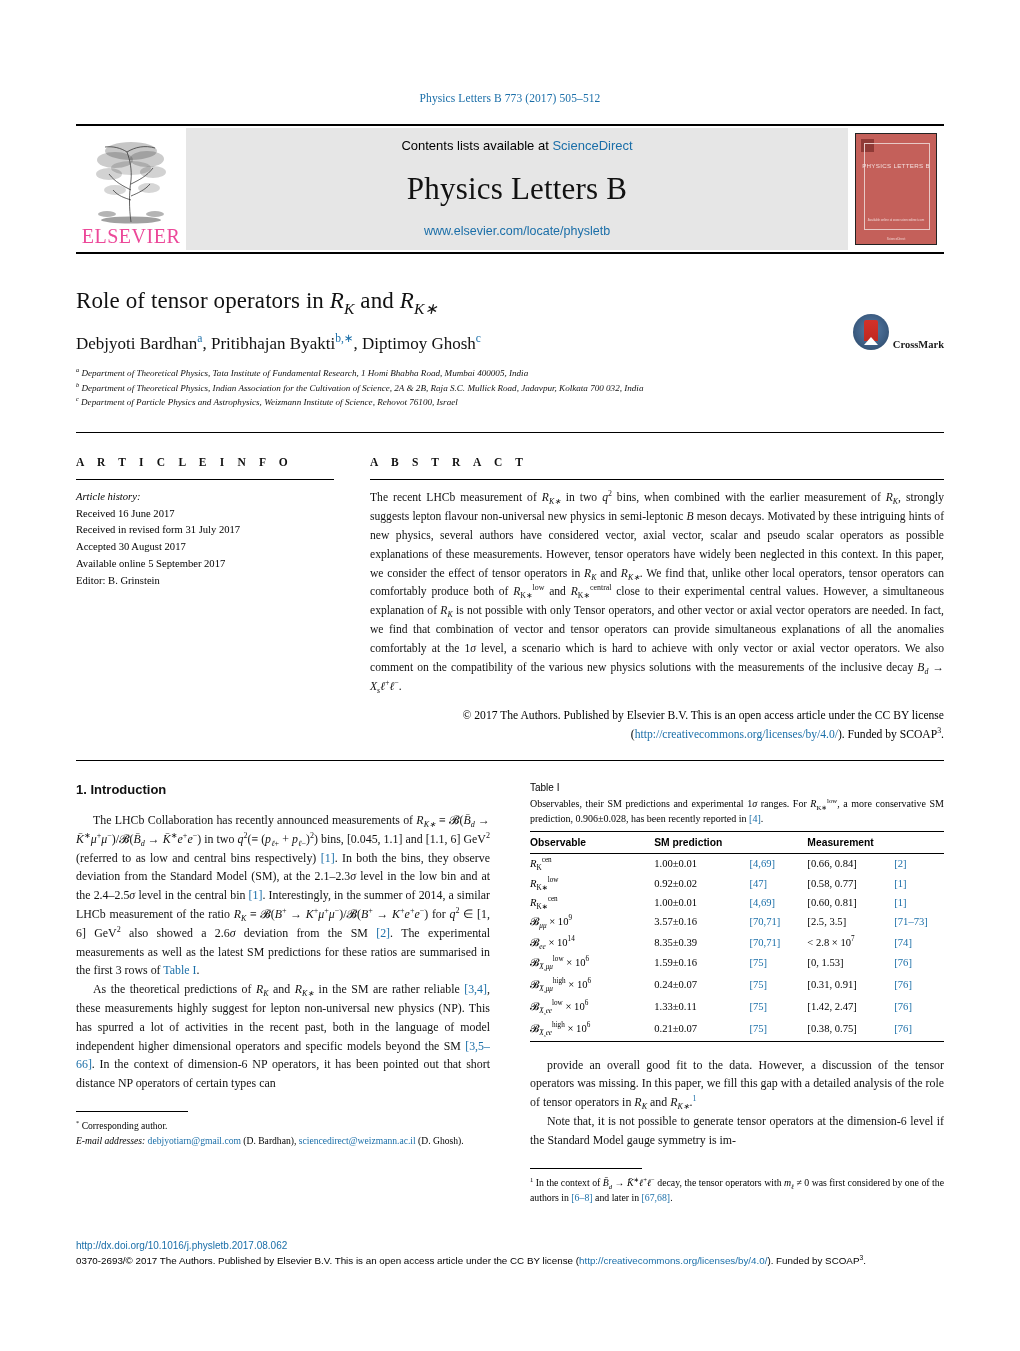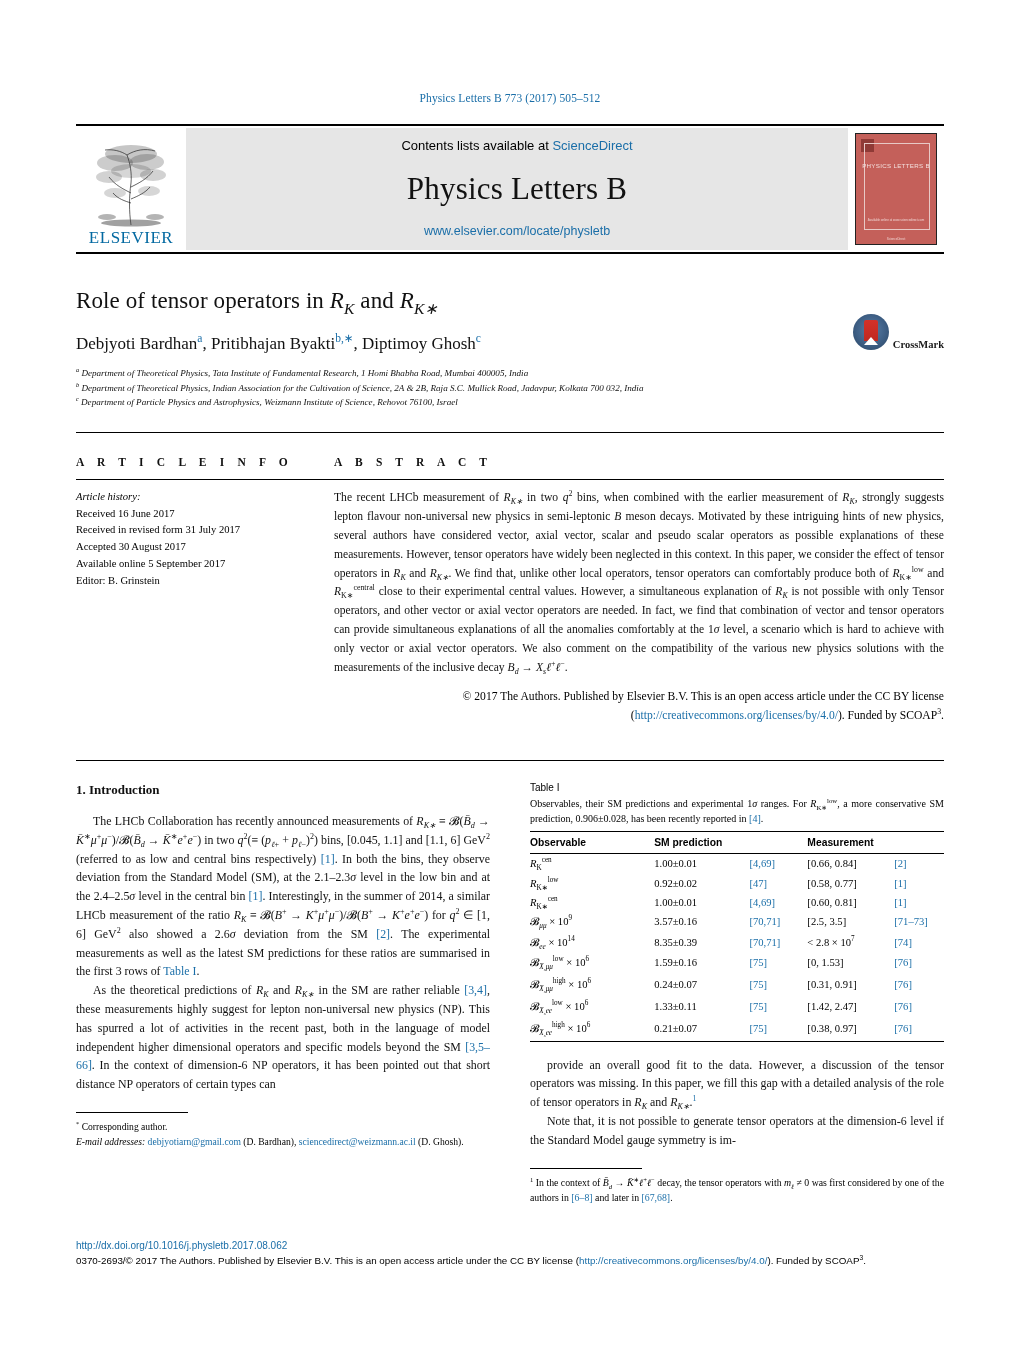--- a/index.html
+++ b/index.html
@@ -63,23 +63,23 @@
     padding-bottom: 2px;
   }
   .elsevier-tree {
     width: 92px;
     height: 88px;
     position: relative;
     overflow: hidden;
   }
   .elsevier-wordmark {
     font-family: "Liberation Serif", serif;
-    font-size: 17px;
+    font-size: 20px;
     letter-spacing: 0.5px;
-    color: #0369a1;
+    color: #ec4899;
     font-weight: 400;
     line-height: 1;
     padding-bottom: 2px;
   }
   .masthead-center {
     flex: 1 1 auto;
     background: #e6e6e6;
     display: flex;
     flex-direction: column;
     justify-content: space-between;
@@ -241,20 +241,21 @@
     border-top: 1.4px solid #000;
   }
 
   
   .info-abs {
     position: absolute;
     left: 76px;
     top: 456px;
     width: 868px;
     display: flex;
+    gap: 36px;
   }
   .col-info {
     flex: 0 0 258px;
     width: 258px;
   }
   .col-abs {
     flex: 1 1 auto;
   }
   .section-cap {
     font-family: "Liberation Serif", serif;
@@ -303,21 +304,21 @@
     left: 76px;
     top: 782px;
     width: 868px;
     display: flex;
     gap: 40px;
   }
   .colL { flex: 0 0 414px; width: 414px; position: relative; }
   .colR { flex: 0 0 414px; width: 414px; position: relative; }
 
   h2.sec {
-    font-family: Liberation Serif, serif;
+    font-family: Liberation Sans, sans-serif;
     font-size: 13px;
     font-weight: bold;
     margin: 0 0 14px 0;
     color: #111;
   }
   p.body {
     font-size: 11.9px;
     line-height: 1.58;
     text-align: justify;
     margin: 0;
@@ -618,21 +619,21 @@
               <td class="c-obs">𝓑<sub class="m">X<sub>s</sub>ee</sub><sup class="up">low</sup> × 10<sup>6</sup></td>
               <td class="c-sm">1.33±0.11</td>
               <td class="c-smr cite">[75]</td>
               <td class="c-ms">[1.42, 2.47]</td>
               <td class="c-msr cite">[76]</td>
             </tr>
             <tr>
               <td class="c-obs">𝓑<sub class="m">X<sub>s</sub>ee</sub><sup class="up">high</sup> × 10<sup>6</sup></td>
               <td class="c-sm">0.21±0.07</td>
               <td class="c-smr cite">[75]</td>
-              <td class="c-ms">[0.38, 0.97]</td>
+              <td class="c-ms">[0.38, 0.75]</td>
               <td class="c-msr cite">[76]</td>
             </tr>
           </tbody>
       </table>
 
       <p class="body" style="margin-top:14px;">provide an overall good fit to the data. However, a discussion of the tensor operators was missing. In this paper, we fill this gap with a detailed analysis of the role of tensor operators in <span class="m">R<sub>K</sub></span> and <span class="m">R<sub>K∗</sub></span>.<sup class="ref">1</sup></p>
       <p class="body">Note that, it is not possible to generate tensor operators at the dimension-6 level if the Standard Model gauge symmetry is im-</p>
 
       <div class="fn-right-rule"></div>
       <div class="footnote-r"><sup>1</sup> In the context of <span class="m">B̄<sub>d</sub></span> → <span class="m">K̄</span><sup>∗</sup><span class="m">ℓ</span><sup>+</sup><span class="m">ℓ</span><sup>−</sup> decay, the tensor operators with <span class="m">m<sub>ℓ</sub></span> ≠ 0 was first considered by one of the authors in <a href="#">[6–8]</a> and later in <a href="#">[67,68]</a>.</div>

